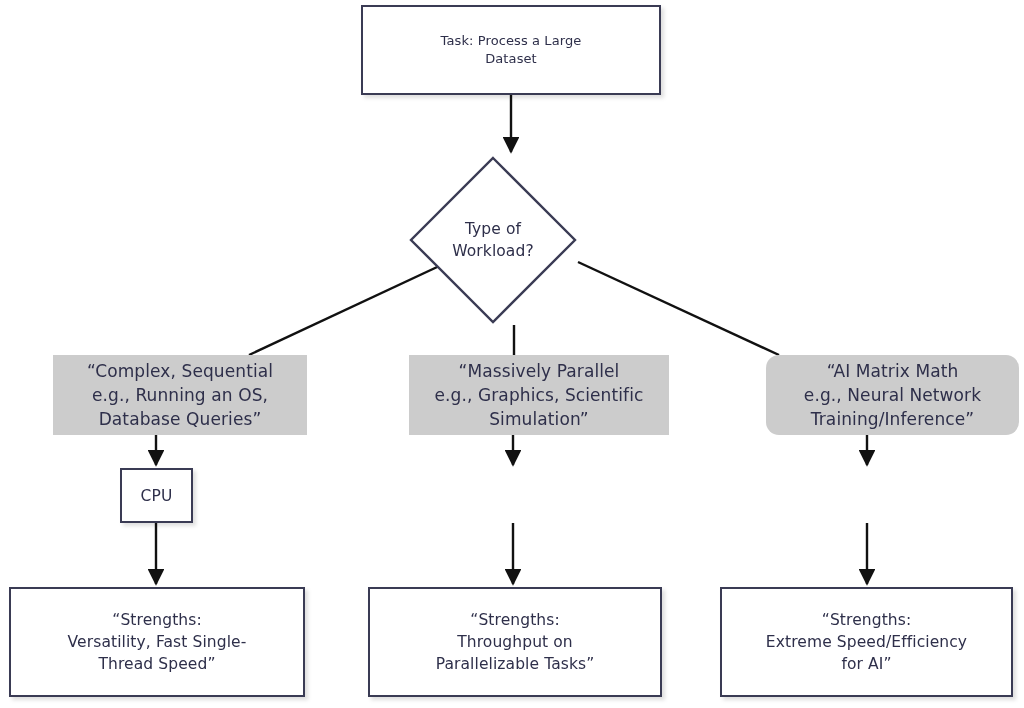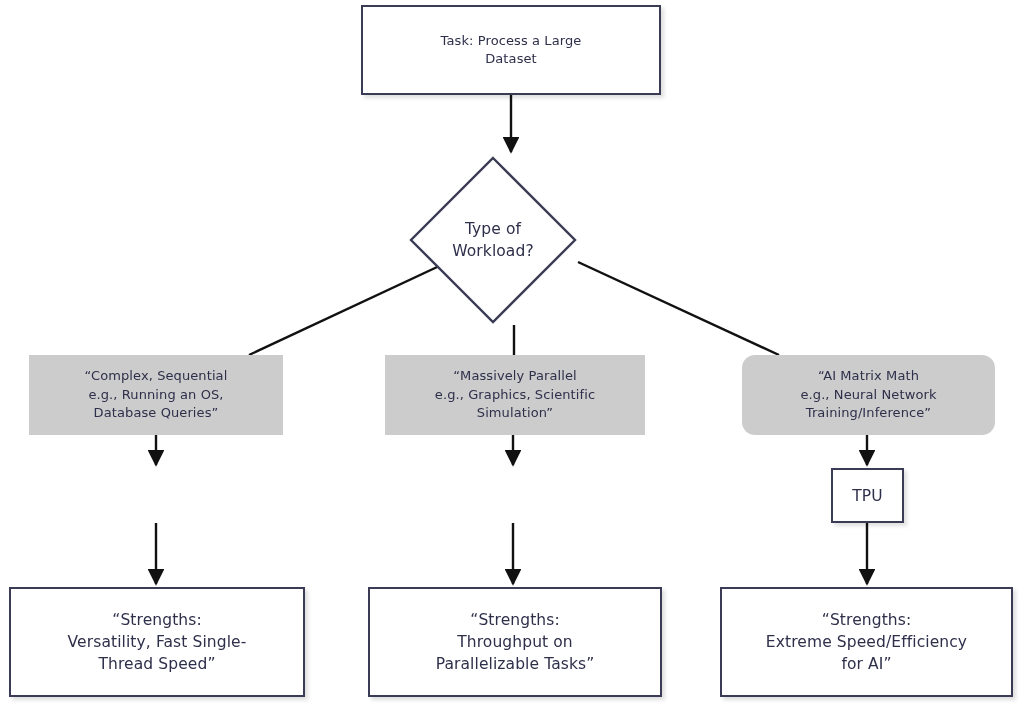--- a/index.html
+++ b/index.html
@@ -59,22 +59,23 @@
     height: 55px;
     font-size: 15.5px;
   }
   .chip-cpu { left: 120px; top: 468px; }
   .chip-gpu { left: 476px; top: 468px; }
   .chip-tpu { left: 831px; top: 468px; }
 
   .label-node {
     background: #cccccc;
     border: none;
-    font-size: 13px;
+    font-size: 17px;
     height: 80px;
+    margin-left: 24px;
   }
   .label-cpu { left: 29px;  top: 355px; width: 254px; }
   .label-gpu { left: 385px; top: 355px; width: 260px; }
   .label-tpu { left: 742px; top: 355px; width: 253px; border-radius: 13px; }
 
   .strength-node {
     height: 110px;
     font-size: 15.5px;
     justify-content: center;
   }
@@ -155,22 +156,22 @@
     <span class="box-text">“Massively Parallel
 e.g., Graphics, Scientific
 Simulation”</span>
   </div>
   <div class="node label-node label-tpu">
     <span class="box-text">“AI Matrix Math
 e.g., Neural Network
 Training/Inference”</span>
   </div>
 
-  <div class="node box chip-node chip-tpu">
-    <span class="box-text">TPU</span>
+  <div class="node box chip-node chip-cpu">
+    <span class="box-text">CPU</span>
   </div>
 
   <div class="node box strength-node strength-cpu">
     <span class="box-text">“Strengths:
 Versatility, Fast Single-
 Thread Speed”</span>
   </div>
   <div class="node box strength-node strength-gpu">
     <span class="box-text">“Strengths:
 Throughput on

